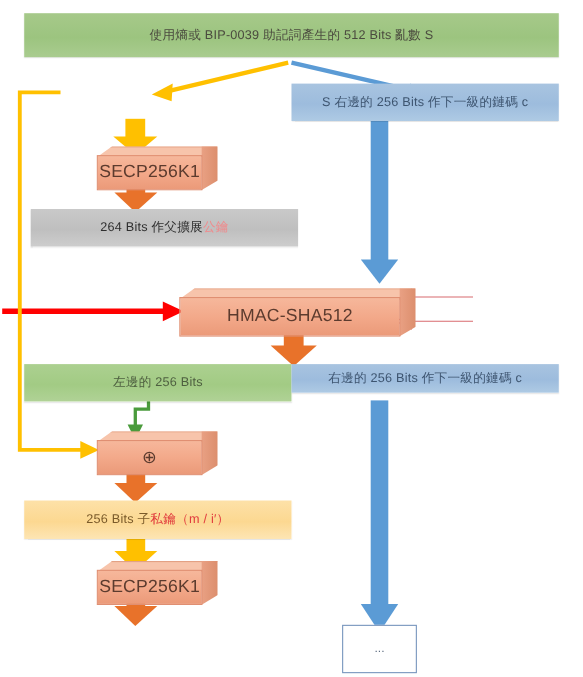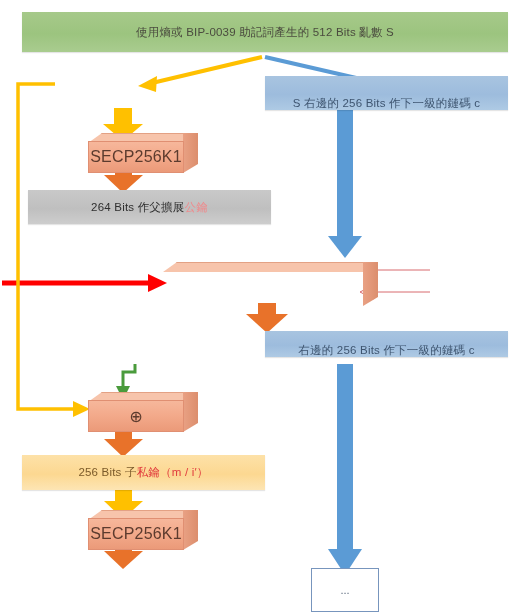--- a/index.html
+++ b/index.html
@@ -12,21 +12,21 @@
 
   .node{position:absolute;box-sizing:border-box;display:flex;align-items:center;justify-content:center;}
   .node .lbl{
     font-size:11.5px;line-height:1.25;white-space:nowrap;letter-spacing:.2px;
   }
 
   
   .band{box-shadow:0 1px 1px rgba(0,0,0,.10);}
   .band-green{background:linear-gradient(180deg,#a6c98a 0%,#9cc47f 55%,#a9cc8f 100%);color:#4b4b3f;}
   .band-orange{background:linear-gradient(180deg,#fbdfa4 0%,#fcd88f 55%,#fde3ae 100%);color:#6a5a3a;}
-  .band-blue{background:linear-gradient(180deg,#a8c4e0 0%,#9dbcdd 55%,#aecae4 100%);color:#3e5570;align-items:flex-end;}
+  .band-blue{background:linear-gradient(180deg,#a8c4e0 0%,#9dbcdd 55%,#aecae4 100%);color:#3e5570;}
   .band-grey{background:linear-gradient(180deg,#c9c9c9 0%,#bfbfbf 55%,#cdcdcd 100%);color:#2f2f2f;}
   .band-green2{background:linear-gradient(180deg,#acd090 0%,#a2cb84 55%,#b0d296 100%);color:#4e5f40;}
   .band-yellow{background:linear-gradient(180deg,#fde1a8 0%,#fcd891 55%,#fde5b4 100%);color:#7a5a2a;}
 
   .red{color:#e8262a;}
   .pink{color:#f08a8c;}
   .redsoft{color:#e03a3e;}
 
   
   .prism{position:absolute;}
@@ -152,23 +152,29 @@
     </div>
   </div>
 
   <div class="node band band-grey" style="left:28px;top:190px;width:243px;height:34px;">
     <span class="lbl"><span>264 Bits 作父擴展</span><span class="pink">公鑰</span></span>
   </div>
 
   <div class="prism" style="left:163px;top:262px;width:215px;height:44px;">
     <div class="top"></div>
     <div class="side"></div>
-  </div>
-
-
+    <div class="face">
+      <span>HMAC-SHA512</span>
+    </div>
+  </div>
+
+
+  <div class="node band band-green2" style="left:22px;top:331px;width:243px;height:34px;">
+    <span class="lbl">左邊的 256 Bits</span>
+  </div>
 
   <div class="node band band-blue" style="left:265px;top:331px;width:243px;height:26px;">
     <span class="lbl">右邊的 256 Bits 作下一級的鏈碼 c</span>
   </div>
 
   <div class="prism" style="left:88px;top:392px;width:110px;height:40px;">
     <div class="top"></div>
     <div class="side"></div>
     <div class="face">
       <span class="xorsym">⊕</span>

